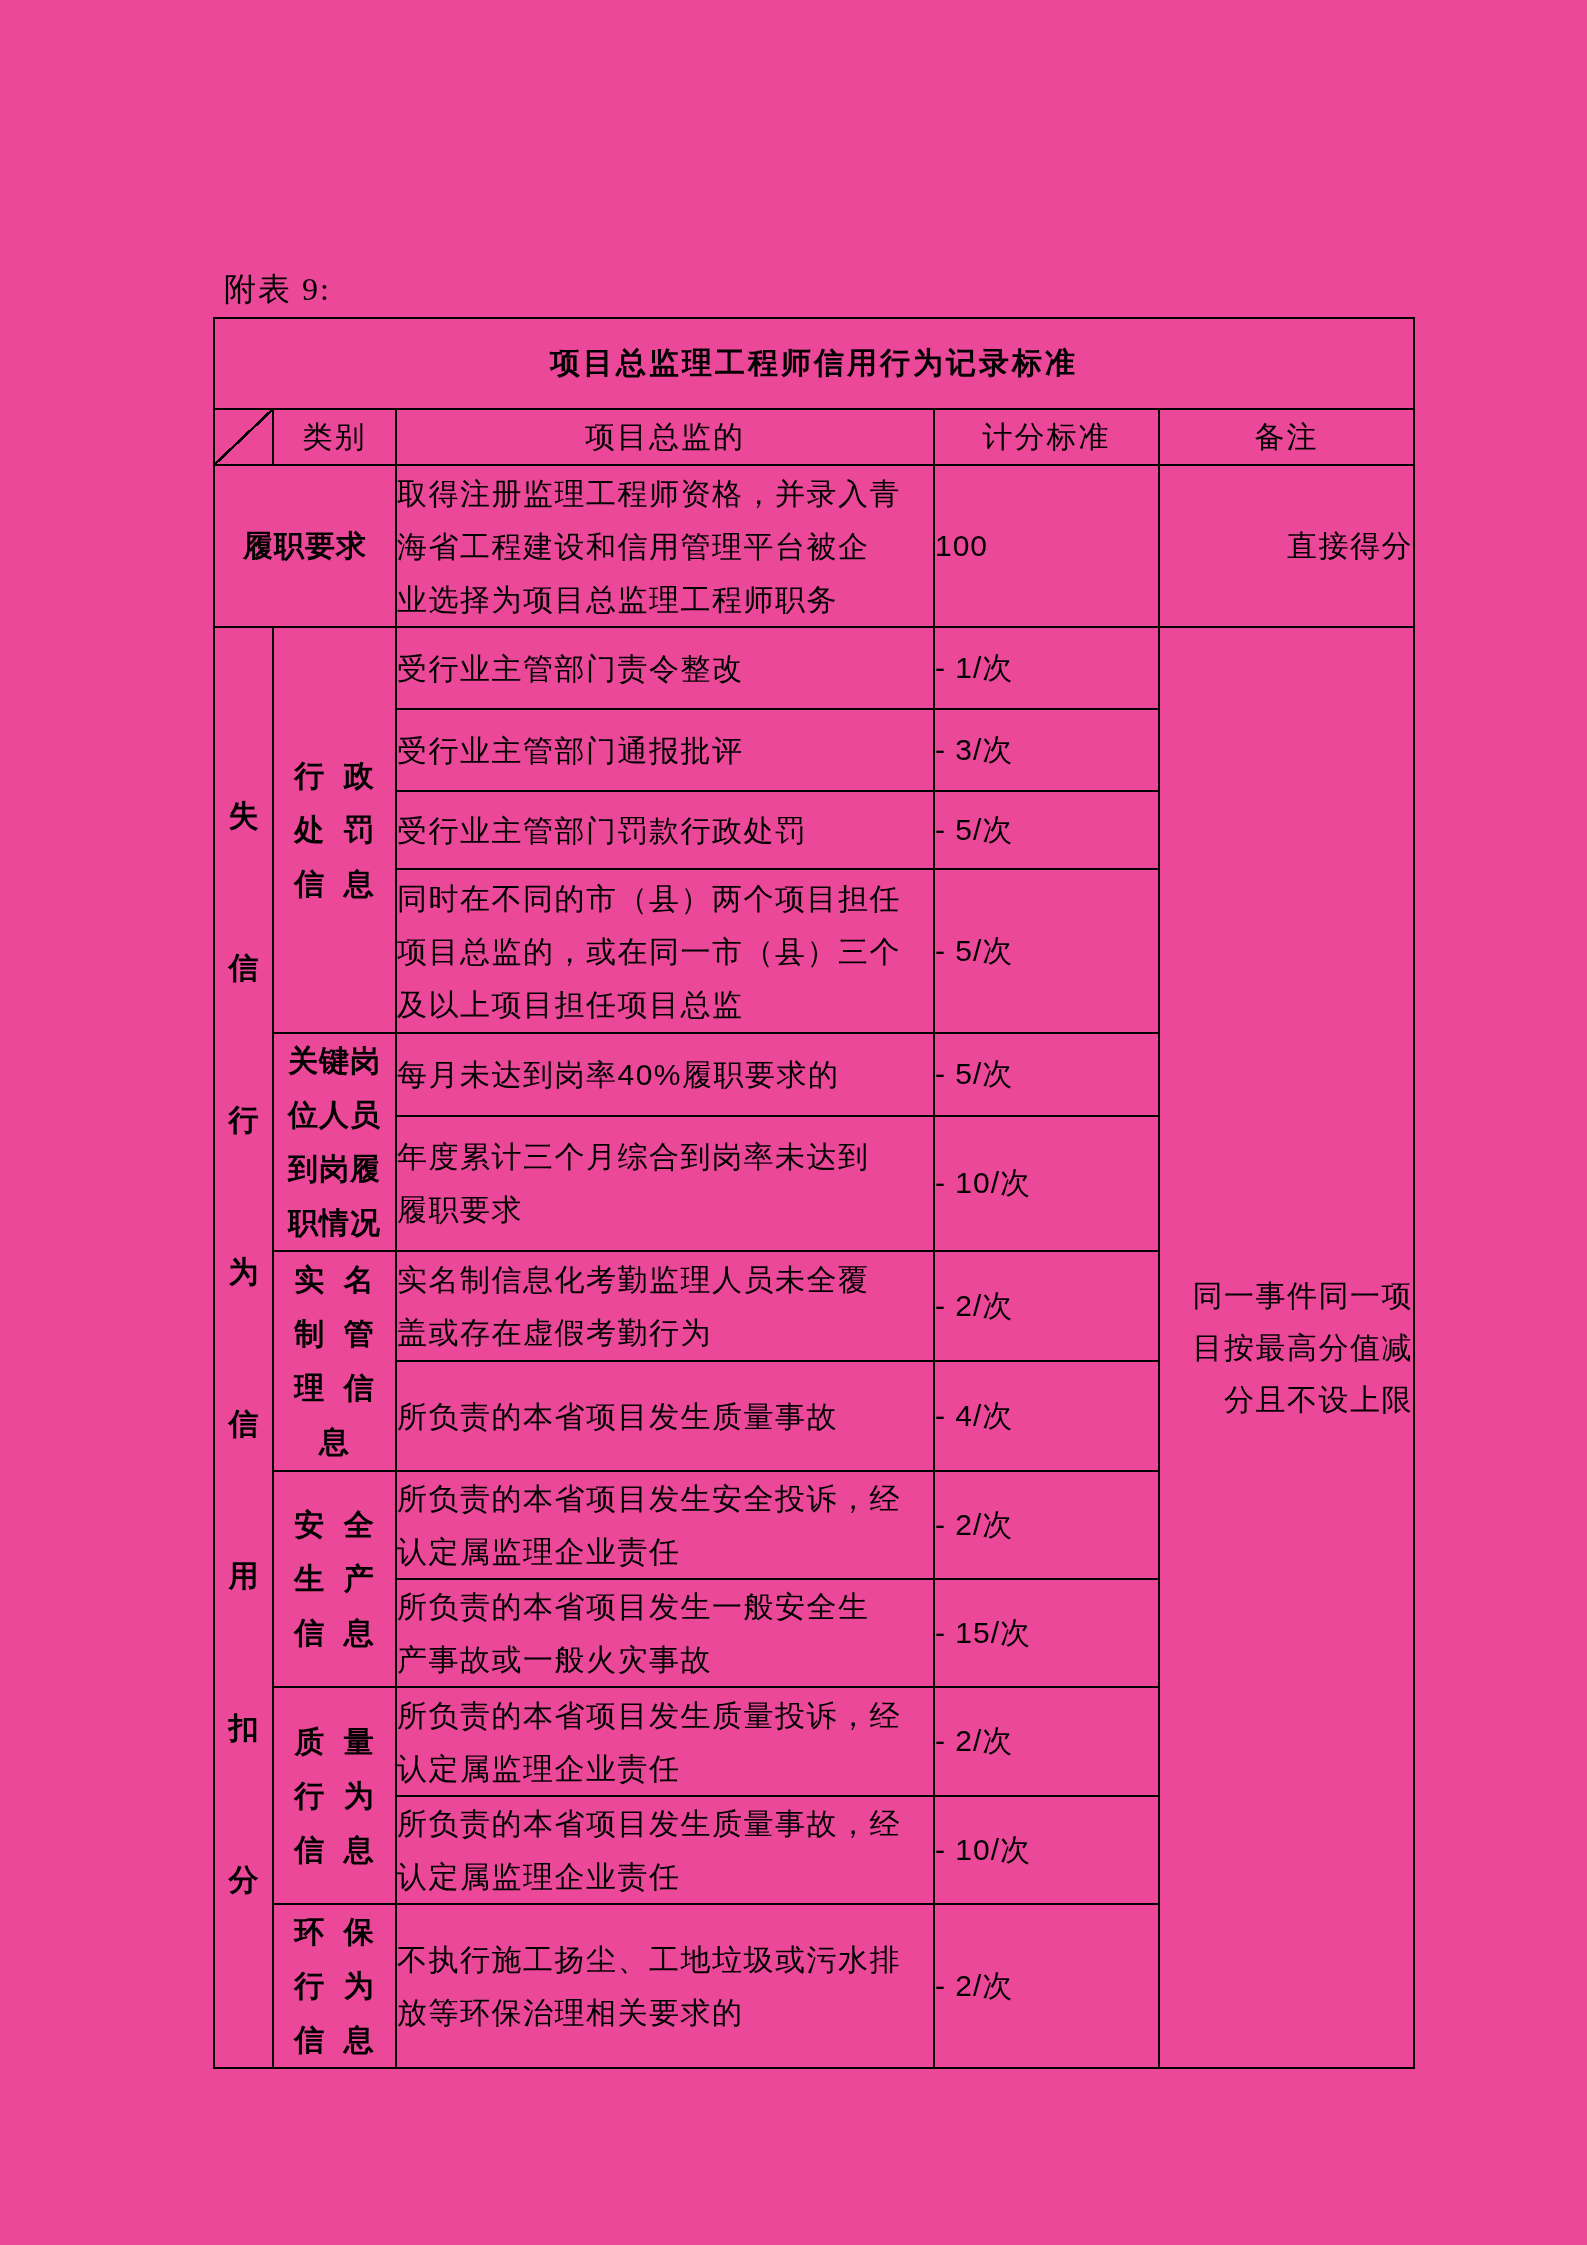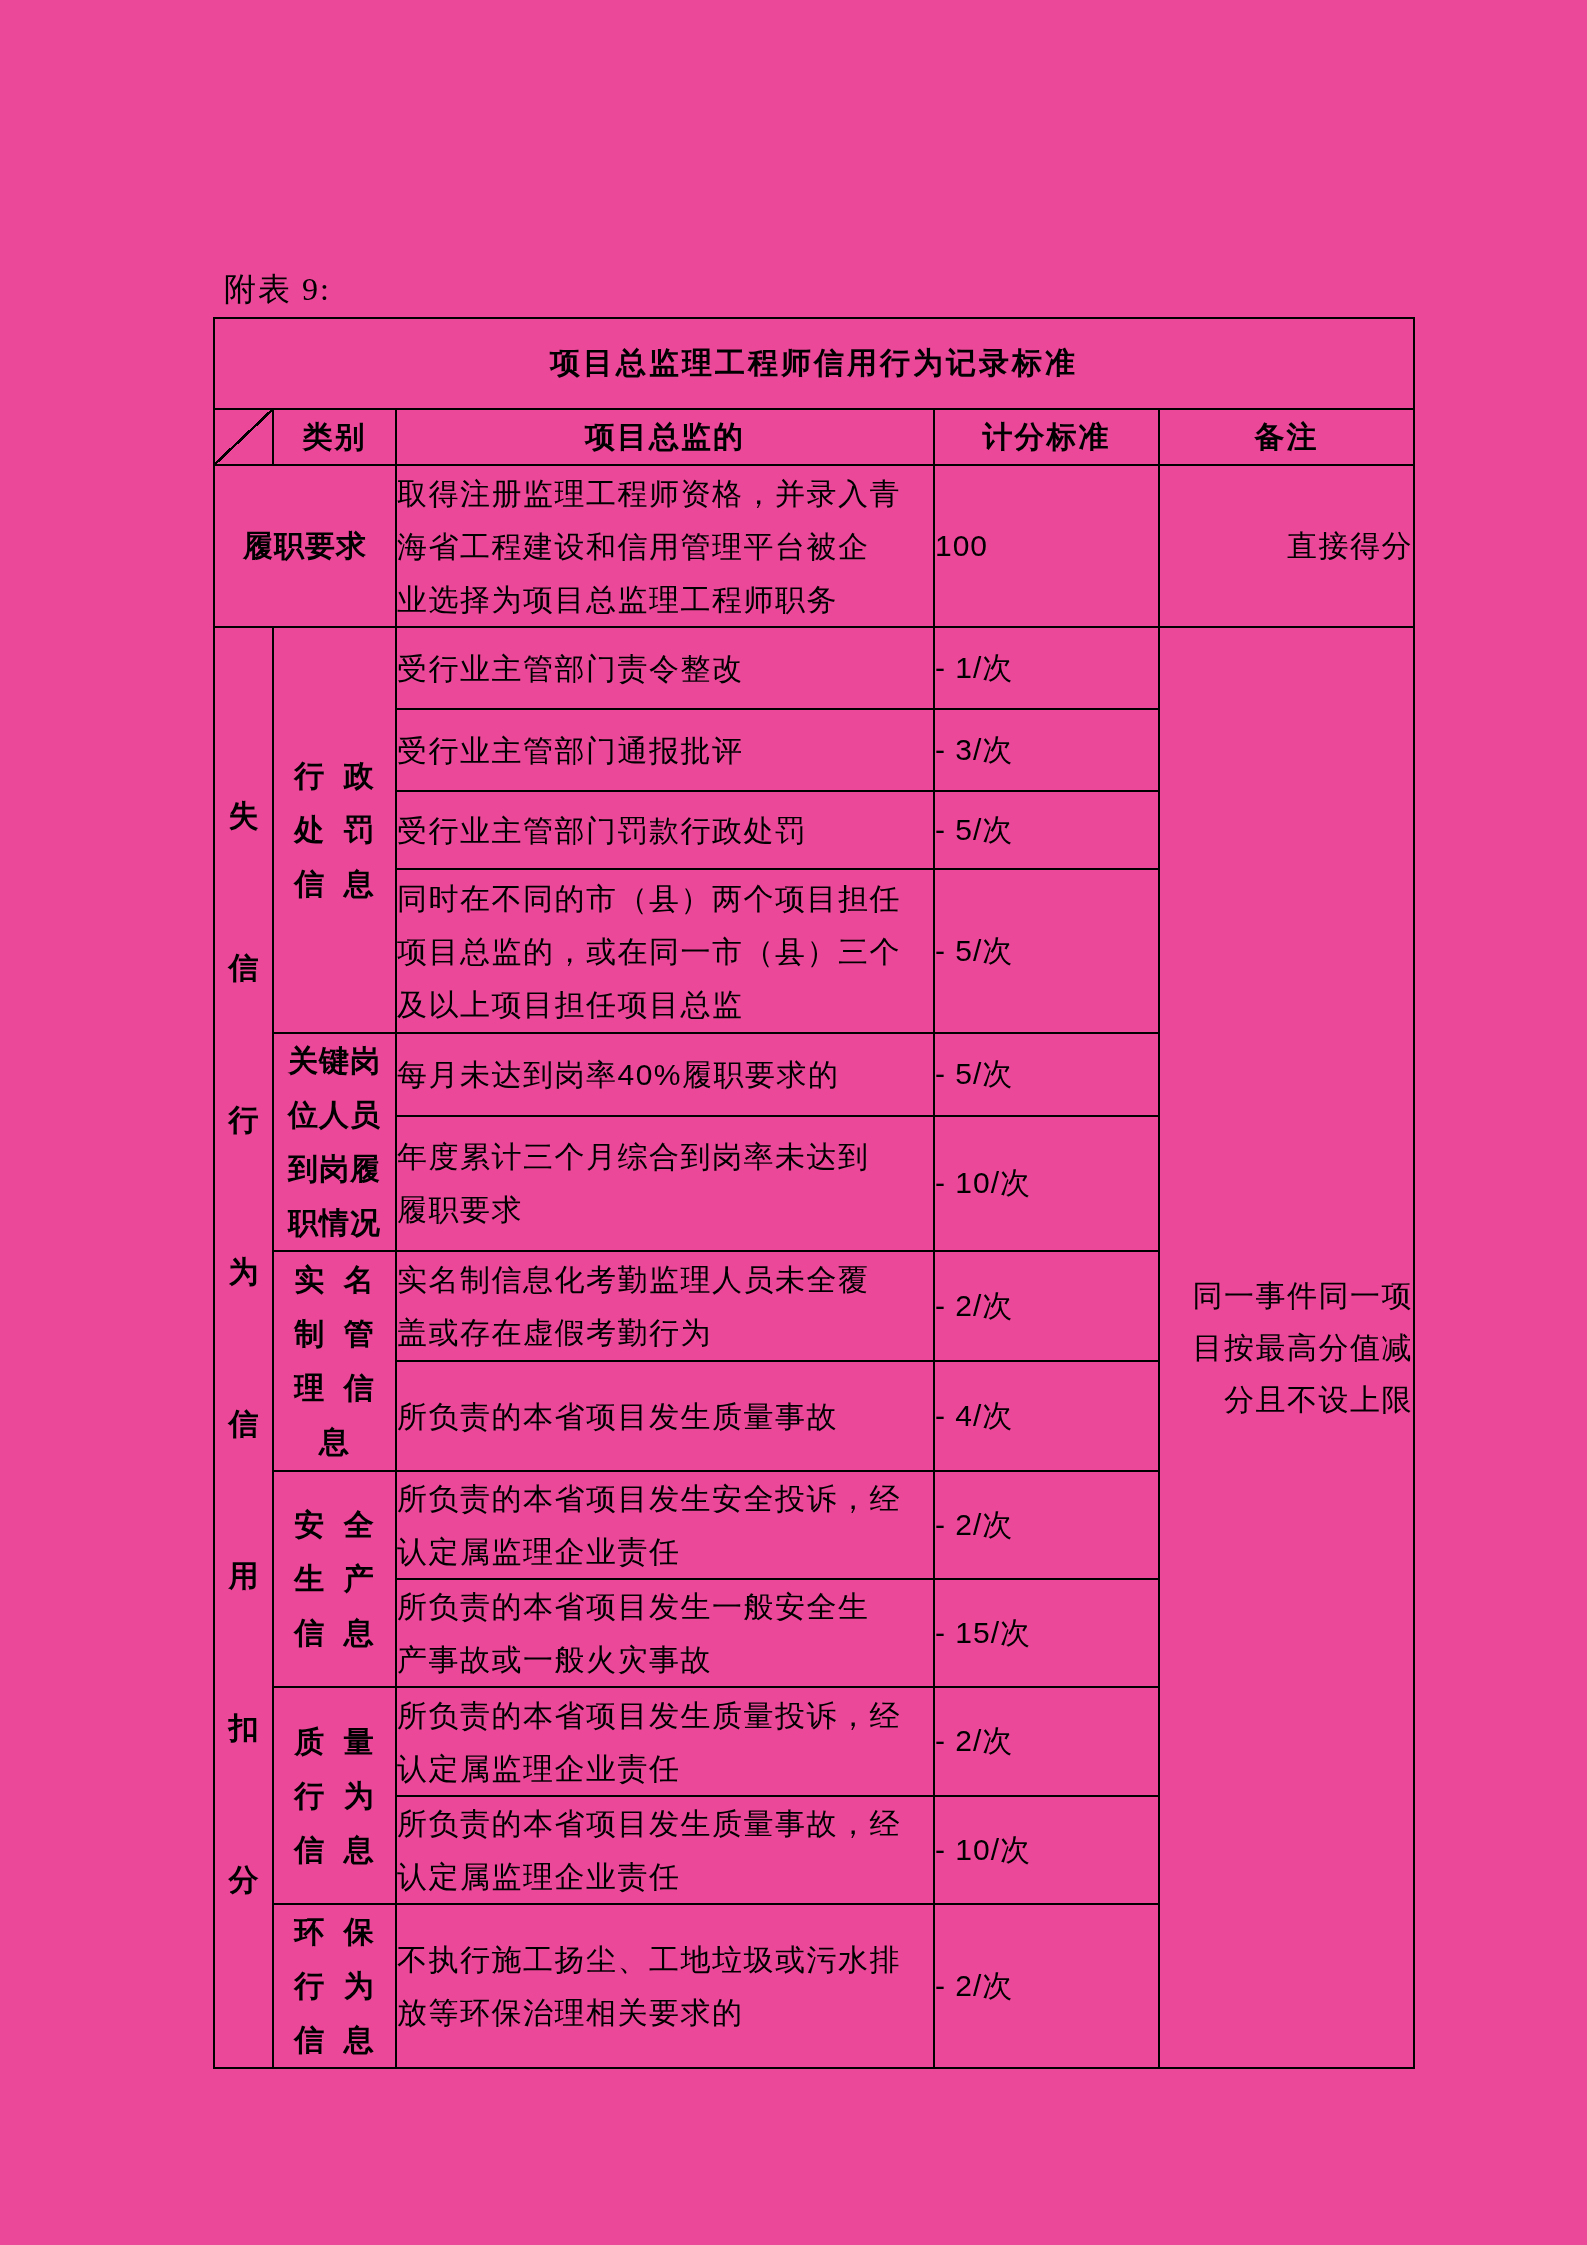--- a/index.html
+++ b/index.html
@@ -48,21 +48,21 @@
   tr.rh109{height:109px}
   tr.rh107{height:107px}
   tr.rh160{height:160px}
 
   td.title{
     text-align:center;
     font-family:"Liberation Serif","DejaVu Serif",serif;
     font-weight:bold;font-size:40px;letter-spacing:3px;
   }
   tr.r-hdr td{
-    text-align:center;font-weight:bold;letter-spacing:2px;
+    text-align:center;font-weight:normal;letter-spacing:2px;
   }
   td.diag{
     background:linear-gradient(to bottom right,
       transparent calc(50% - 1.3px),
       #000 calc(50% - 1.3px),
       #000 calc(50% + 1.3px),
       transparent calc(50% + 1.3px));
   }
   td.cat{
     text-align:center;font-weight:bold;

